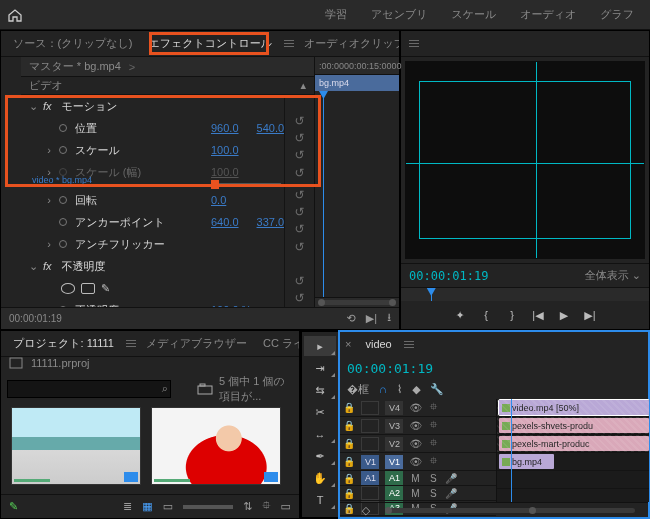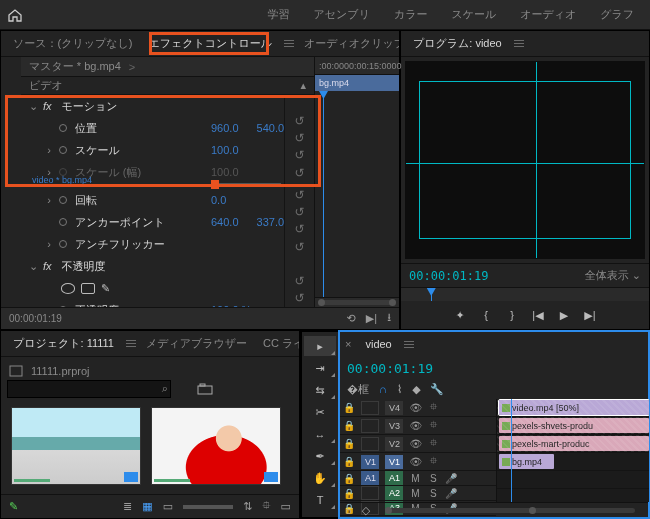--- a/index.html
+++ b/index.html
@@ -53,21 +53,21 @@
   .ec-body{display:flex;flex:1;min-height:0;position:relative;}
   .ec-tree{flex:1;min-width:0;overflow:hidden;}
   .ec-kf{width:30px;border-left:1px solid #141414;display:flex;flex-direction:column;align-items:center;}
   .kf-ph{height:22px;width:100%;display:flex;align-items:center;justify-content:center;}
   .kf-back{color:#6e6e6e;font-size:12px;}
 
   .row{height:22px;display:flex;align-items:center;padding:0 8px;gap:6px;color:var(--fg-0);position:relative;}
   .row .tw{width:8px;text-align:center;color:var(--fg-dim);}
   .row .sw{width:8px;height:8px;border:1px solid #777;border-radius:50%;margin-right:2px;}
   .row.depth1{padding-left:24px;}
-  .row .val{color:var(--accent-soft);}
+  .row .val{color:var(--accent-soft);text-decoration:underline;}
   .row .val.dim{color:#555;}
   .row .vals{position:absolute;left:190px;display:flex;gap:18px;}
   .fx{font-style:italic;color:#ccc;margin-right:4px;}
 
   .opacity-icons{display:flex;align-items:center;gap:6px;padding-left:40px;height:22px;}
   .op-shape{width:14px;height:11px;border:1px solid #bbb;border-radius:7px/5px;}
   .op-shape.rect{border-radius:2px;}
   .pen-icon{color:#bbb;}
 
   .slider-row{height:6px;padding-left:190px;}
@@ -100,21 +100,21 @@
   .frame .vline{position:absolute;top:-20px;bottom:-20px;left:55%;width:1px;background:var(--tc);}
   .frame .hline{position:absolute;left:-14px;right:-14px;top:52%;height:1px;background:var(--tc);}
   .prog-ctrl{height:24px;display:flex;align-items:center;gap:10px;padding:0 8px;border-top:1px solid #111;}
   .prog-ctrl .tc{color:var(--tc);font-family:ui-monospace,Consolas,monospace;font-size:12px;}
   .prog-ctrl .fit{margin-left:auto;color:var(--fg-dim);}
   .prog-scrub{height:14px;border-top:1px solid #111;position:relative;background:var(--bg-2);}
   .prog-scrub .ph{position:absolute;left:12%;top:0;bottom:0;width:1px;background:var(--accent);}
   .prog-scrub .ph::before{content:"";position:absolute;top:0;left:-4px;width:9px;height:8px;background:var(--accent);clip-path:polygon(0 0,100% 0,50% 100%);}
   .prog-btns{height:28px;display:flex;align-items:center;justify-content:center;gap:10px;color:#bbb;}
   .pb{width:16px;height:16px;display:flex;align-items:center;justify-content:center;}
-  .proj-sub{height:20px;display:flex;align-items:flex-end;padding:0 8px;color:var(--fg-dim);gap:8px;}
+  .proj-sub{height:20px;display:flex;align-items:flex-start;padding:0 8px;color:var(--fg-dim);gap:8px;}
   .proj-search{height:24px;display:flex;align-items:center;gap:6px;padding:0 6px;}
   .proj-search input{flex:0 0 120px;background:#141414;border:1px solid #000;color:#ccc;height:18px;padding:0 16px 0 4px;font-size:11px;}
   .proj-search .srch-wrap{position:relative;}
   .proj-search .mag{position:absolute;right:3px;top:2px;color:#888;font-size:11px;}
   .proj-search .bin{margin-left:20px;color:#aaa;}
   .proj-search .info{margin-left:auto;color:var(--fg-dim);}
   .thumbs{flex:1;display:flex;gap:10px;padding:6px 10px;align-items:flex-start;}
   .thumb{width:130px;height:78px;background:#000;border:1px solid #333;position:relative;overflow:hidden;}
   .thumb .tag{position:absolute;right:2px;bottom:2px;width:14px;height:10px;background:var(--accent);}
   .thumb .dur{position:absolute;left:2px;bottom:2px;width:36px;height:3px;background:#5a7;}
@@ -177,23 +177,20 @@
       </svg>
   </div>
   <div class="workspaces">
     <div class="ws">
         <span>学習</span>
       </div>
     <div class="ws">
         <span>アセンブリ</span>
       </div>
     <div class="ws">
-        <span>カラー</span>
-      </div>
-    <div class="ws">
         <span>スケール</span>
       </div>
     <div class="ws">
         <span>オーディオ</span>
       </div>
     <div class="ws">
         <span>グラフ</span>
       </div>
   </div>
 </div>
@@ -372,23 +369,20 @@
         <span>⭳</span>
       </span>
     </div>
 
     <div class="hl-box" style="left:148px;top:1px;width:120px;height:23px"></div>
     <div class="hl-box" style="left:4px;top:64px;width:316px;height:92px"></div>
   </div>
 
   <div class="panel">
     <div class="panel-tabs">
-      <div class="tab active">
-          <span>プログラム: video</span>
-        </div>
       <span class="tabs-bars">
           <i></i>
           <i></i>
           <i></i>
         </span>
     </div>
     <div class="prog-body">
       <div class="monitor">
         <div class="frame">
           <div class="vline"></div>
@@ -443,20 +437,21 @@
         <span class="srch-wrap">
           <input placeholder="" style="">
           <span class="mag">⌕</span>
         </span>
         <span class="bin">
             <svg width="16" height="12">
               <rect x="1" y="3" width="14" height="8" fill="none" stroke="#aaa"></rect>
               <rect x="3" y="1" width="5" height="2" fill="none" stroke="#aaa"></rect>
             </svg>
           </span>
+        <span class="info">5 個中 1 個の項目が...</span>
       </div>
       <div class="thumbs">
         <div class="thumb th-pool">
             <div class="dur"></div>
             <div class="tag"></div>
           </div>
         <div class="thumb th-person">
             <div class="dur"></div>
             <div class="tag"></div>
           </div>

